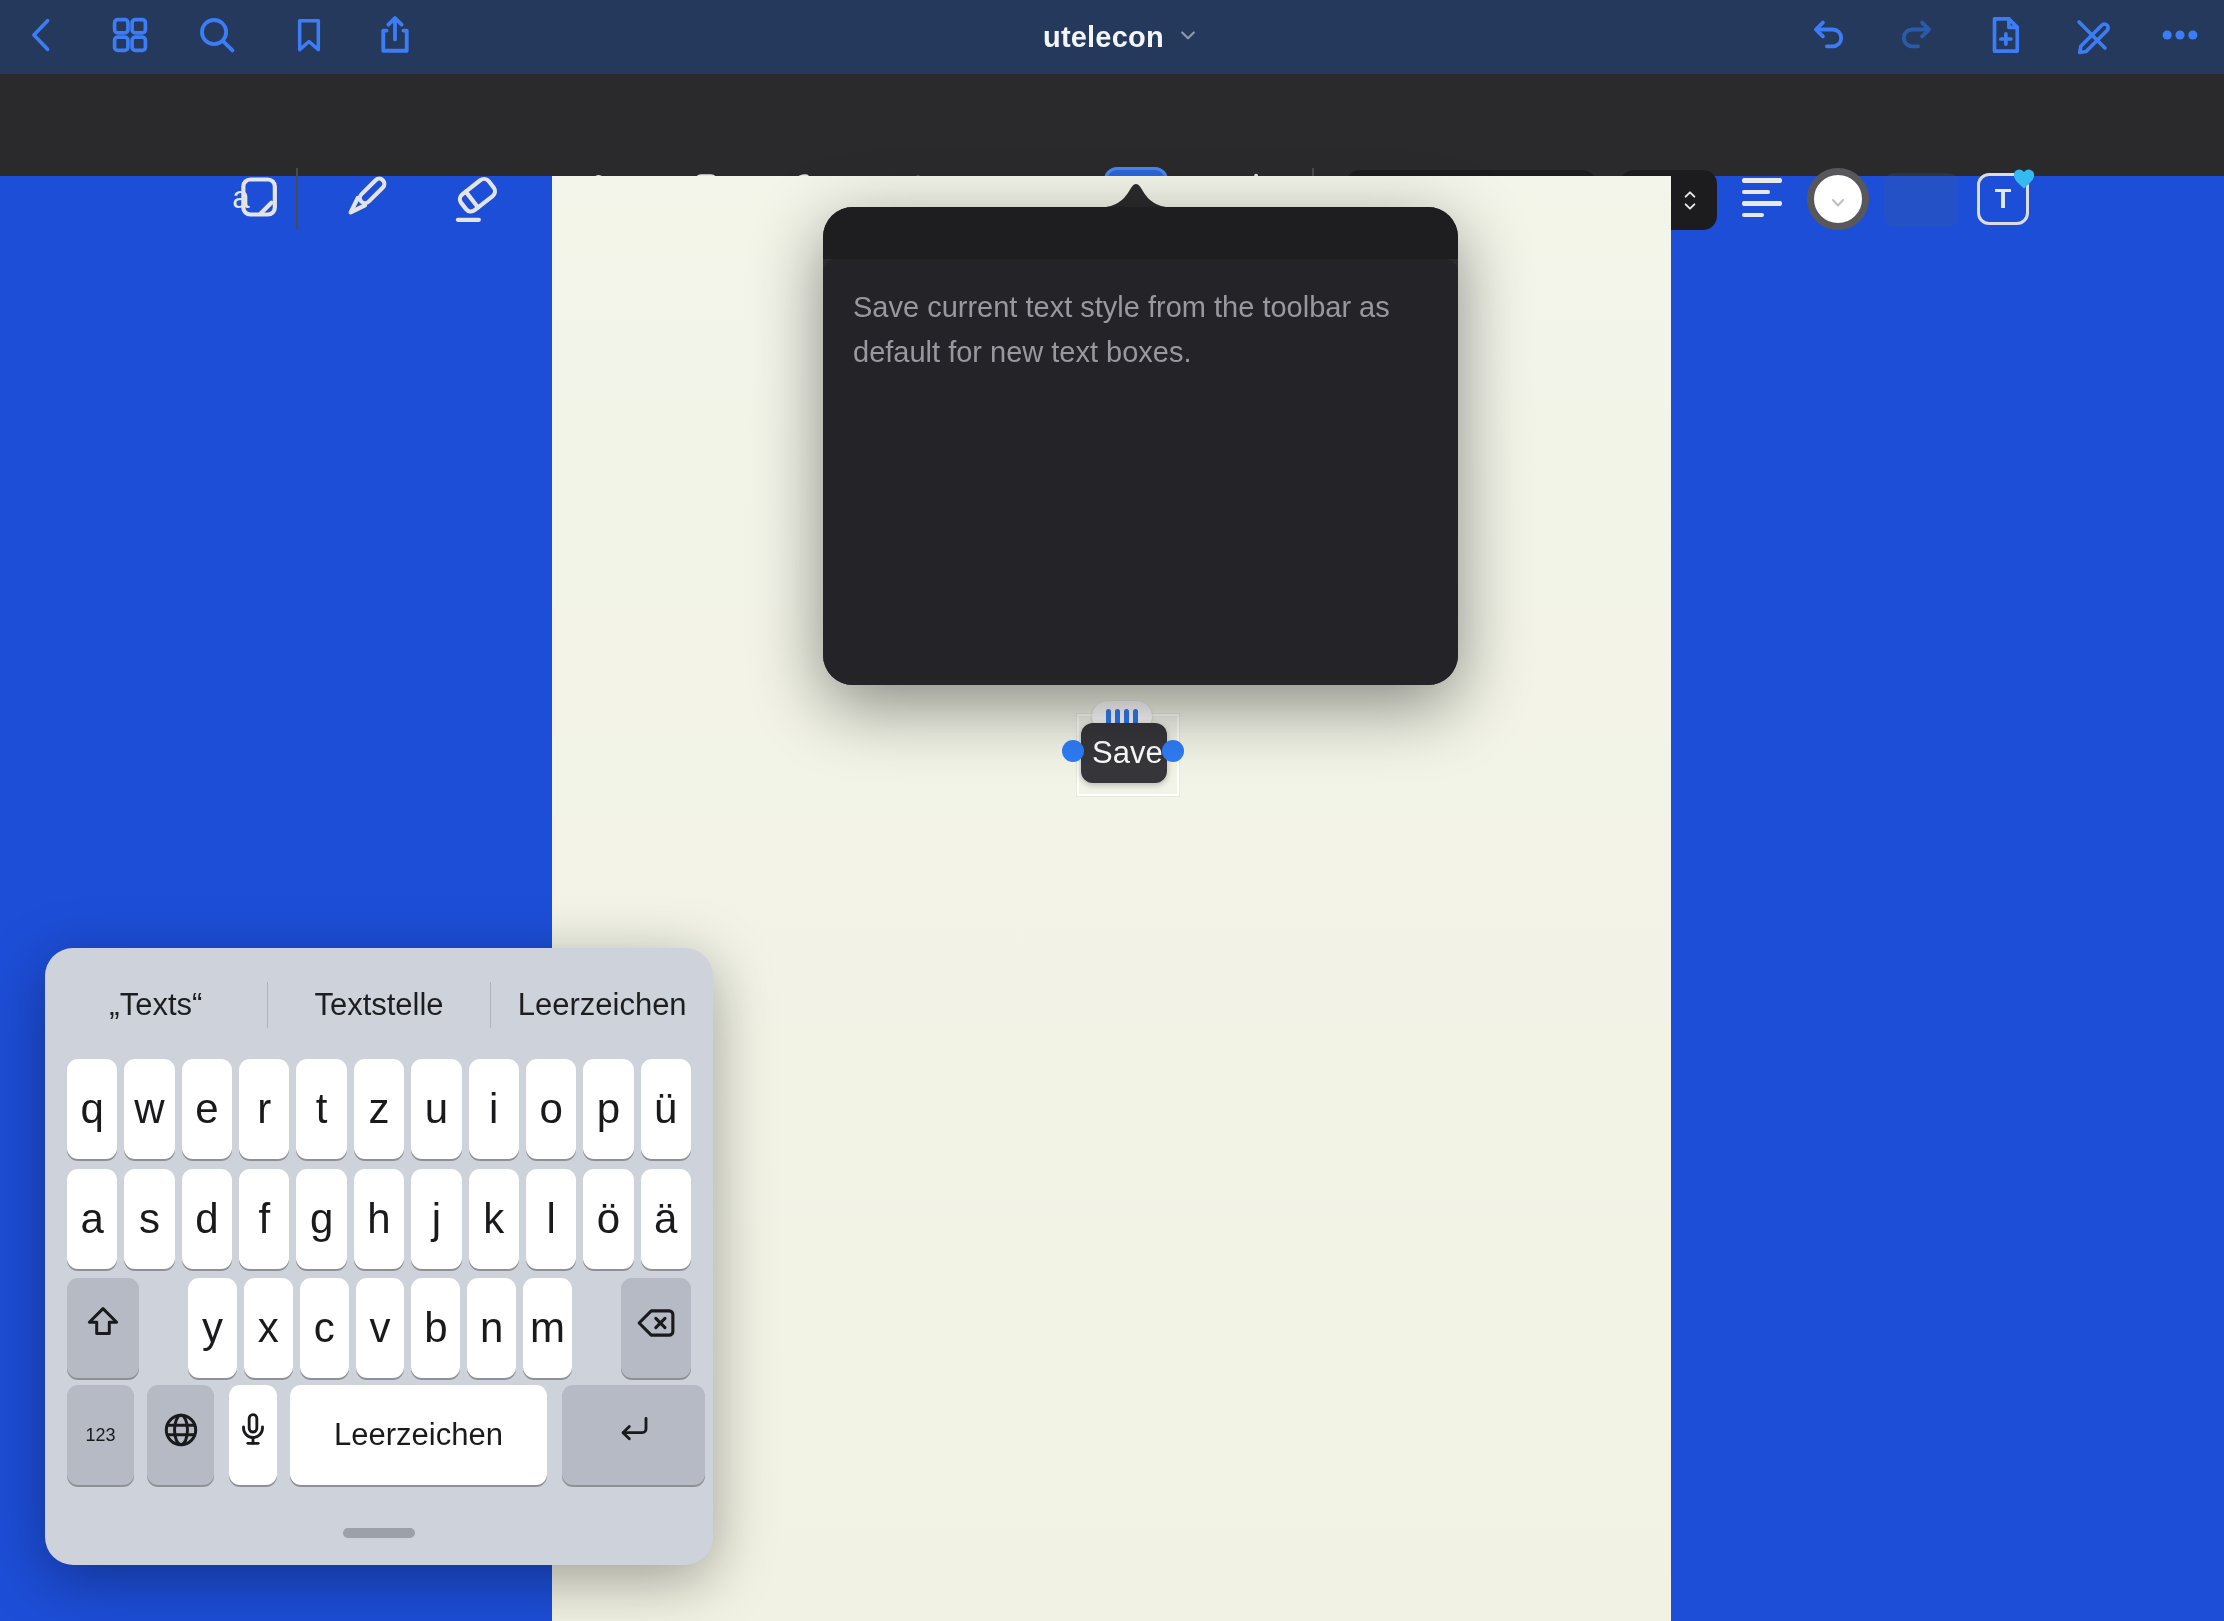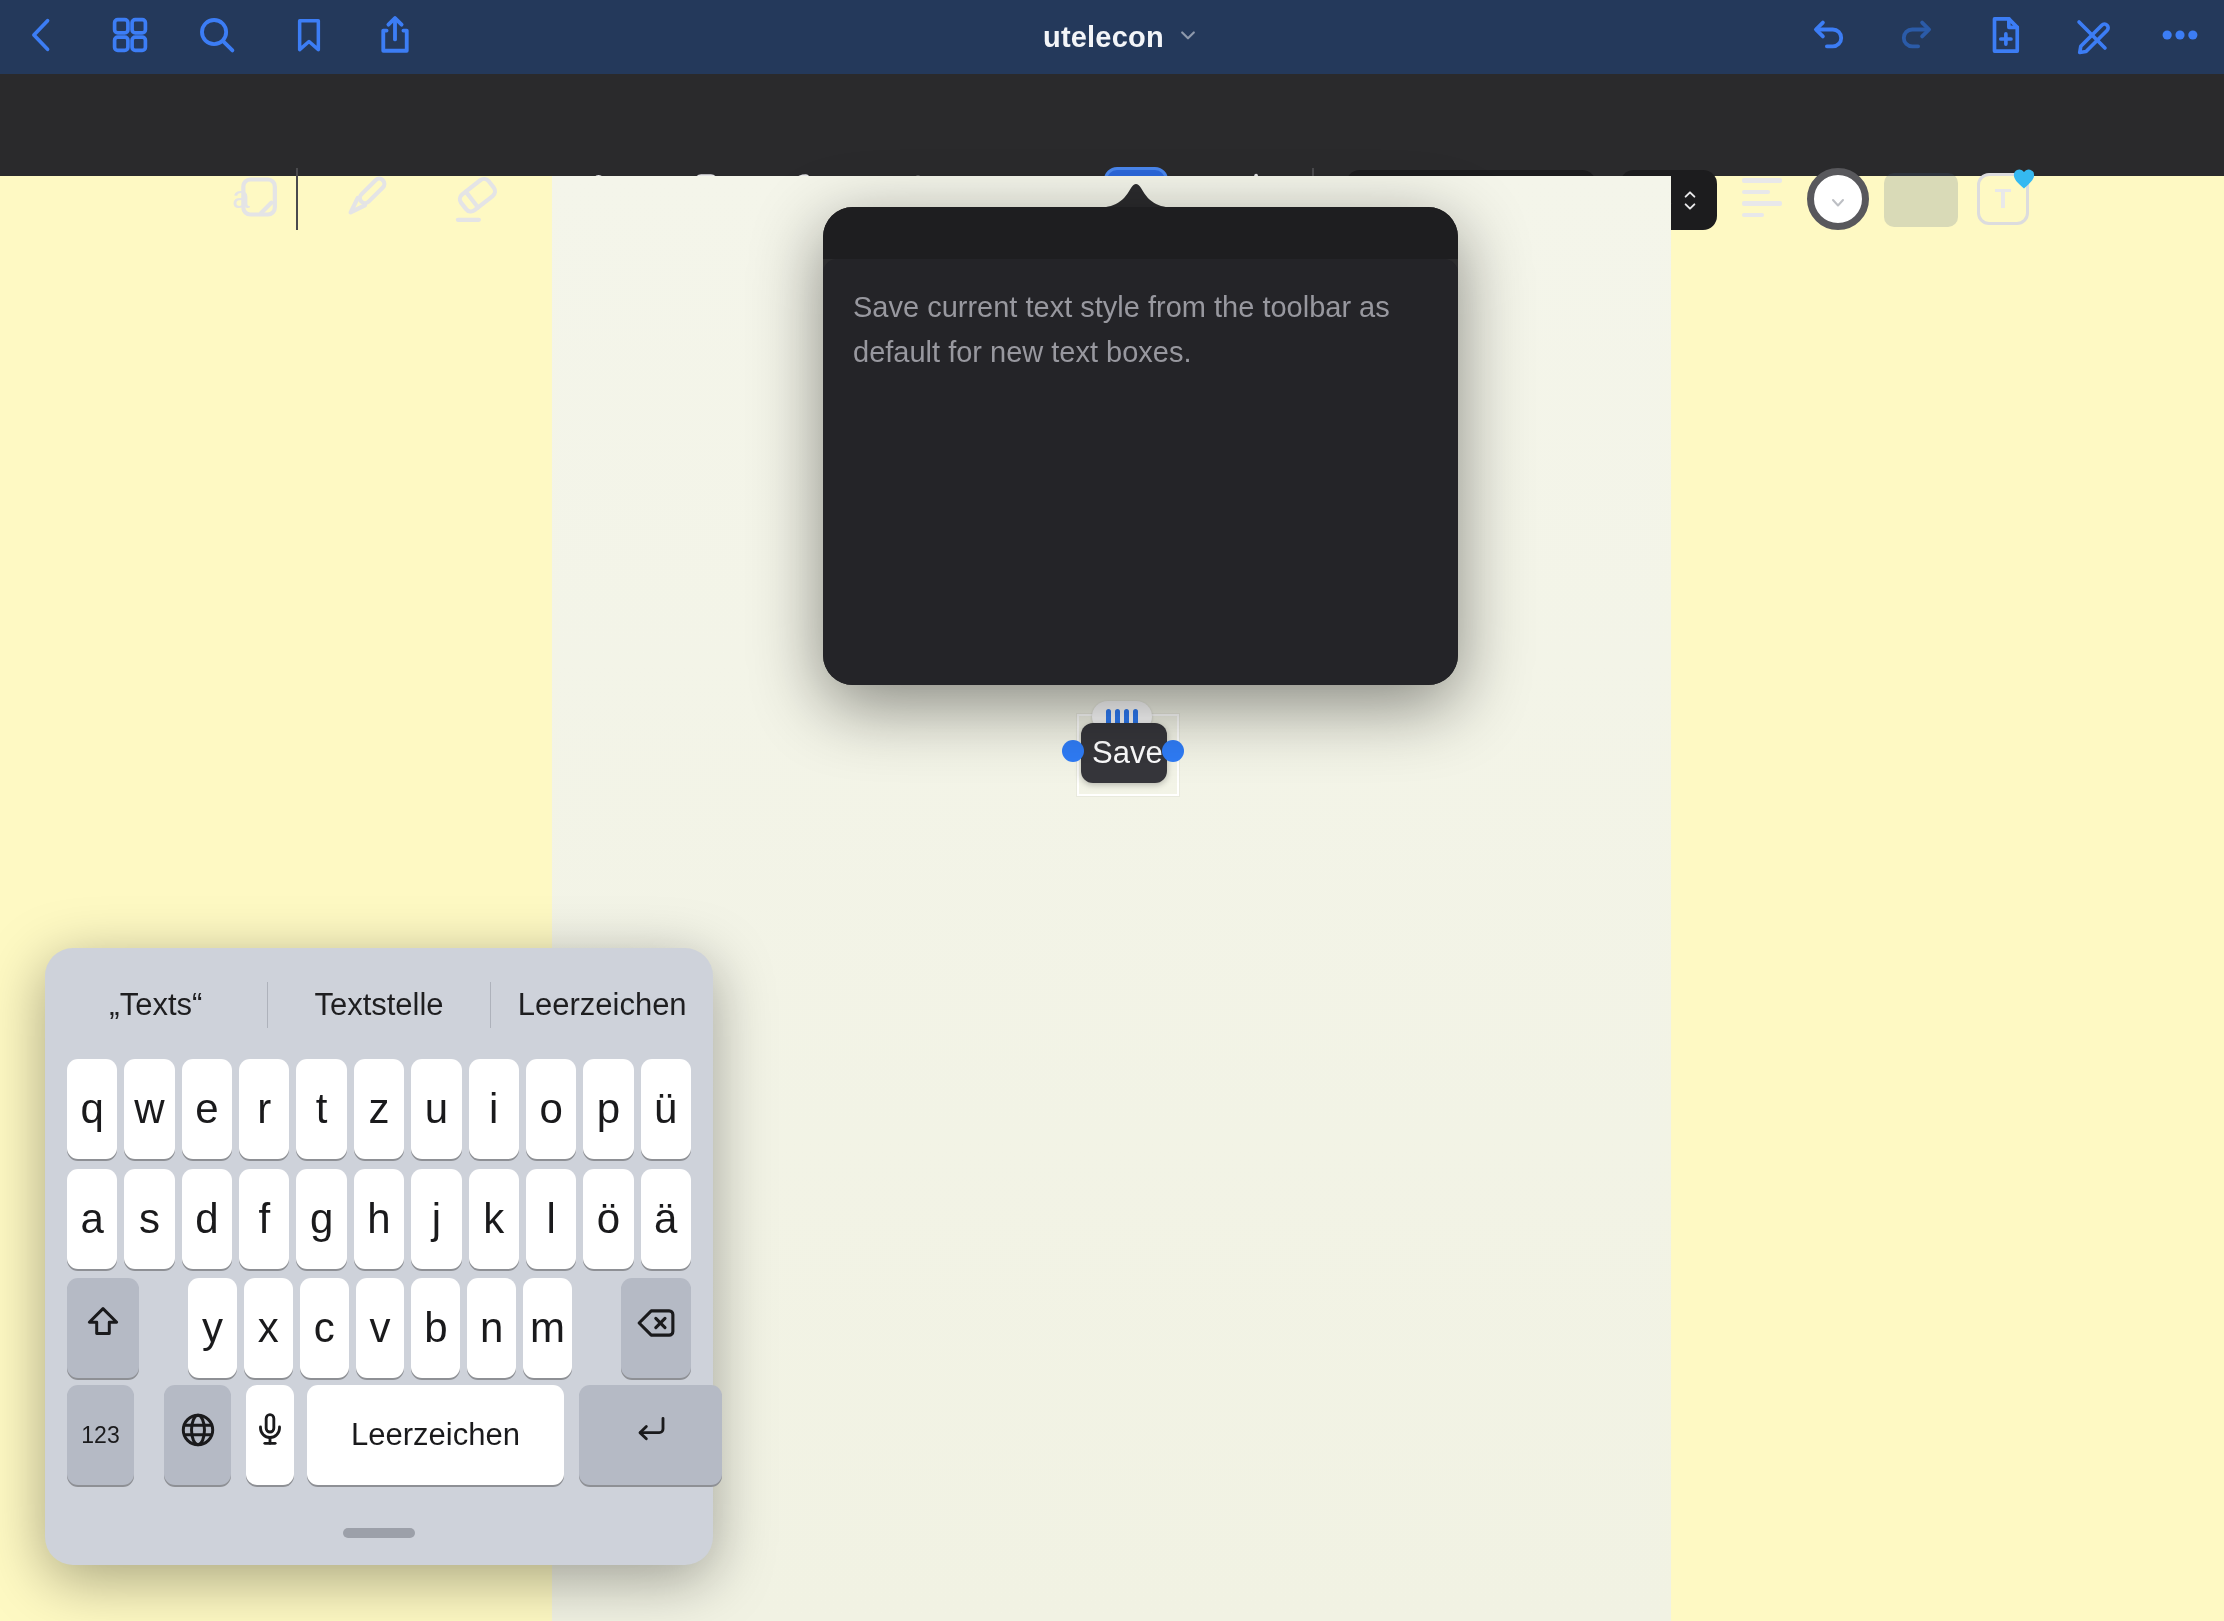--- a/index.html
+++ b/index.html
@@ -1,16 +1,16 @@
 <!DOCTYPE html>
 <html><head>
 <meta charset="utf-8">
 <style>
   html,body{margin:0;padding:0;background:#1a1a1b;}
-  #app{position:relative;width:2224px;height:1621px;overflow:hidden;background:#fef9c3;
+  #app{position:relative;width:2224px;height:1621px;overflow:hidden;background:#1d4ed8;
        font-family:"Liberation Sans",sans-serif;-webkit-font-smoothing:antialiased;}
   .abs{position:absolute;}
   .flexc{display:flex;align-items:center;justify-content:center;}
 
   
   #topbar{left:0;top:0;width:2224px;height:74px;background:#24395B;}
   .tb-btn{width:56px;height:56px;top:9px;display:flex;align-items:center;justify-content:center;}
   .tb-btn svg{stroke:#3C7DF5;fill:none;stroke-width:2.1;stroke-linecap:round;stroke-linejoin:round;}
   .tb-btn.dim svg{stroke:#2B5BA8;}
   #title-group{top:0;height:74px;display:flex;align-items:center;gap:14px;}
@@ -370,21 +370,21 @@
       <div class="key gray fixed" style="width:70px">
         <span><svg width="44" height="44" viewBox="0 0 24 24">
               <path d="M9.4 5.4 H19.2 A2 2 0 0 1 21.2 7.4 V16.6 A2 2 0 0 1 19.2 18.6 H9.4 L2.8 12 Z"></path>
               <line x1="11.9" y1="9.5" x2="16.9" y2="14.5"></line>
               <line x1="16.9" y1="9.5" x2="11.9" y2="14.5"></line>
             </svg></span>
       </div>
     </div>
 
     <div id="krow4" class="krow">
-      <div class="key gray fixed" style="width:67px;font-size:23px;margin-right:30px">
+      <div class="key gray fixed" style="width:67px;font-size:18px;margin-right:13px">
         <span>123</span>
       </div>
       <div class="key gray fixed" style="width:67px;margin-right:15px">
         <span><svg width="42" height="42" viewBox="0 0 24 24">
               <circle cx="12" cy="12" r="8.4"></circle>
               <ellipse cx="12" cy="12" rx="3.7" ry="8.4"></ellipse>
               <line x1="4.4" y1="9.3" x2="19.6" y2="9.3"></line>
               <line x1="4.4" y1="14.7" x2="19.6" y2="14.7"></line>
             </svg></span>
       </div>

